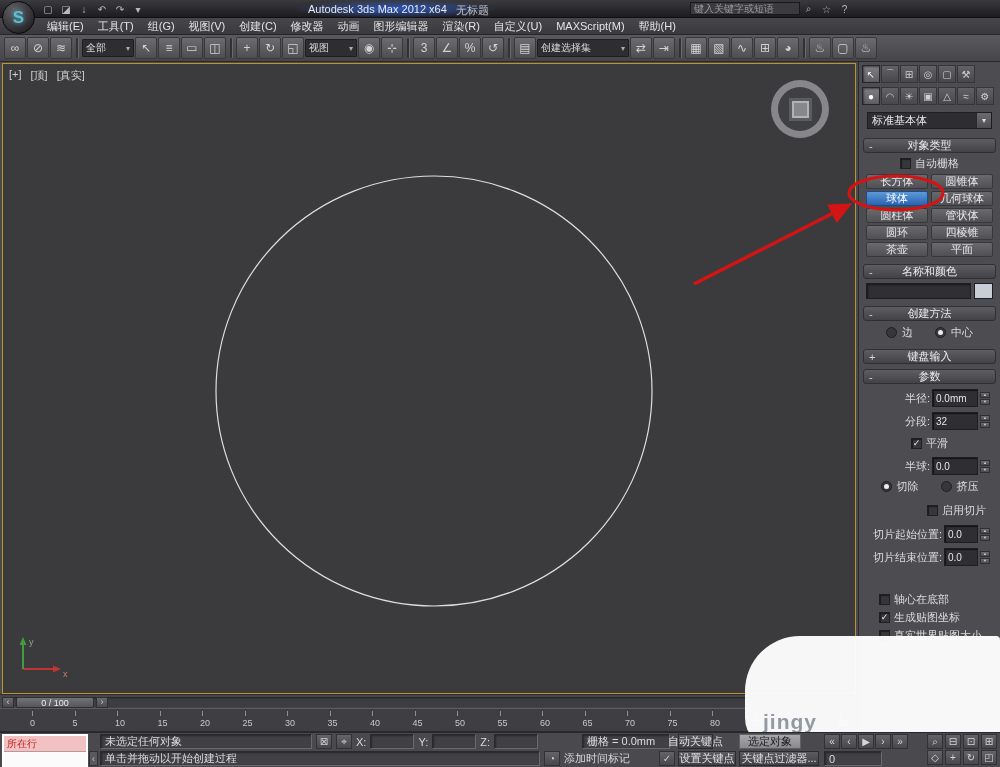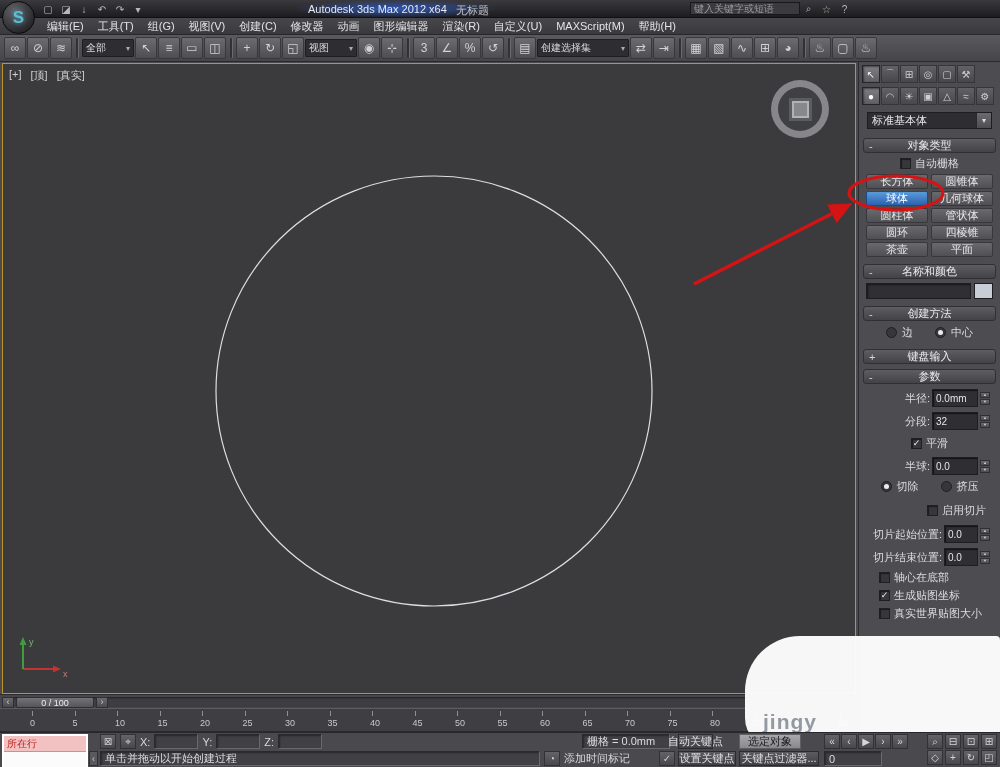--- a/index.html
+++ b/index.html
@@ -531,21 +531,21 @@
         </div>
     </div>
     <div class="prow">
       <span>切片结束位置:</span>
       <div class="pfield small">0.0</div>
       <div class="spin">
           <div class="up"></div>
           <div class="dn"></div>
         </div>
     </div>
-    <div class="cbrow indent" style="margin-top:4px;">
+    <div class="cbrow indent" style="margin-top:26px;">
       <span class="cb"></span>
       <span>轴心在底部</span>
     </div>
     <div class="cbrow indent">
       <span class="cb checked"></span>
       <span>生成贴图坐标</span>
     </div>
     <div class="cbrow indent">
       <span class="cb"></span>
       <span>真实世界贴图大小</span>
@@ -561,20 +561,21 @@
       <div class="lrow pink">
         <span>所在行</span>
       </div>
       <div class="lrow white">
         <span></span>
       </div>
     </div>
     <div class="lexp">‹</div>
 
     <div class="srow r1">
+      <div class="sunken statusbox">未选定任何对象</div>
       <div class="sbtn">⊠</div>
       <div class="sbtn">⌖</div>
       <span class="clabel">X:</span>
       <div class="sunken cfield"></div>
       <span class="clabel">Y:</span>
       <div class="sunken cfield"></div>
       <span class="clabel">Z:</span>
       <div class="sunken cfield"></div>
       <div class="sunken gridbox">栅格 = 0.0mm</div>
     </div>

